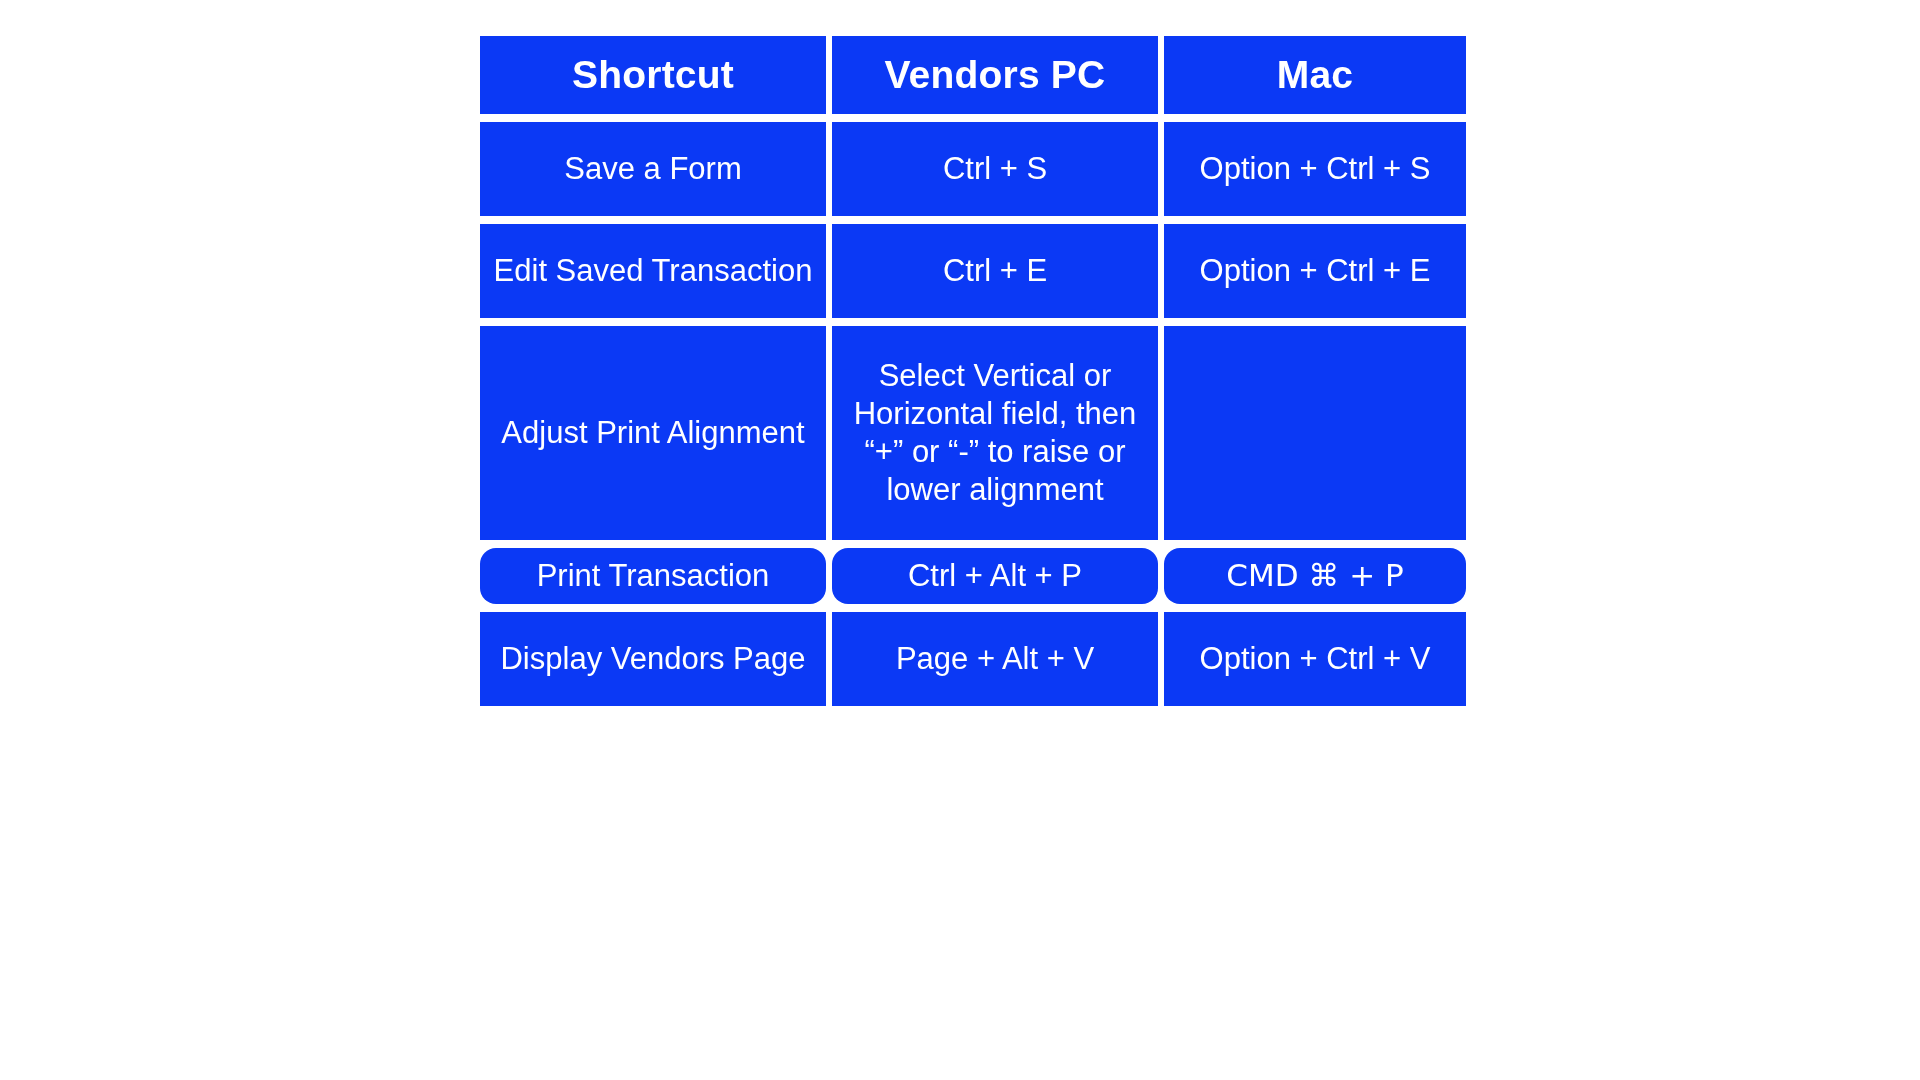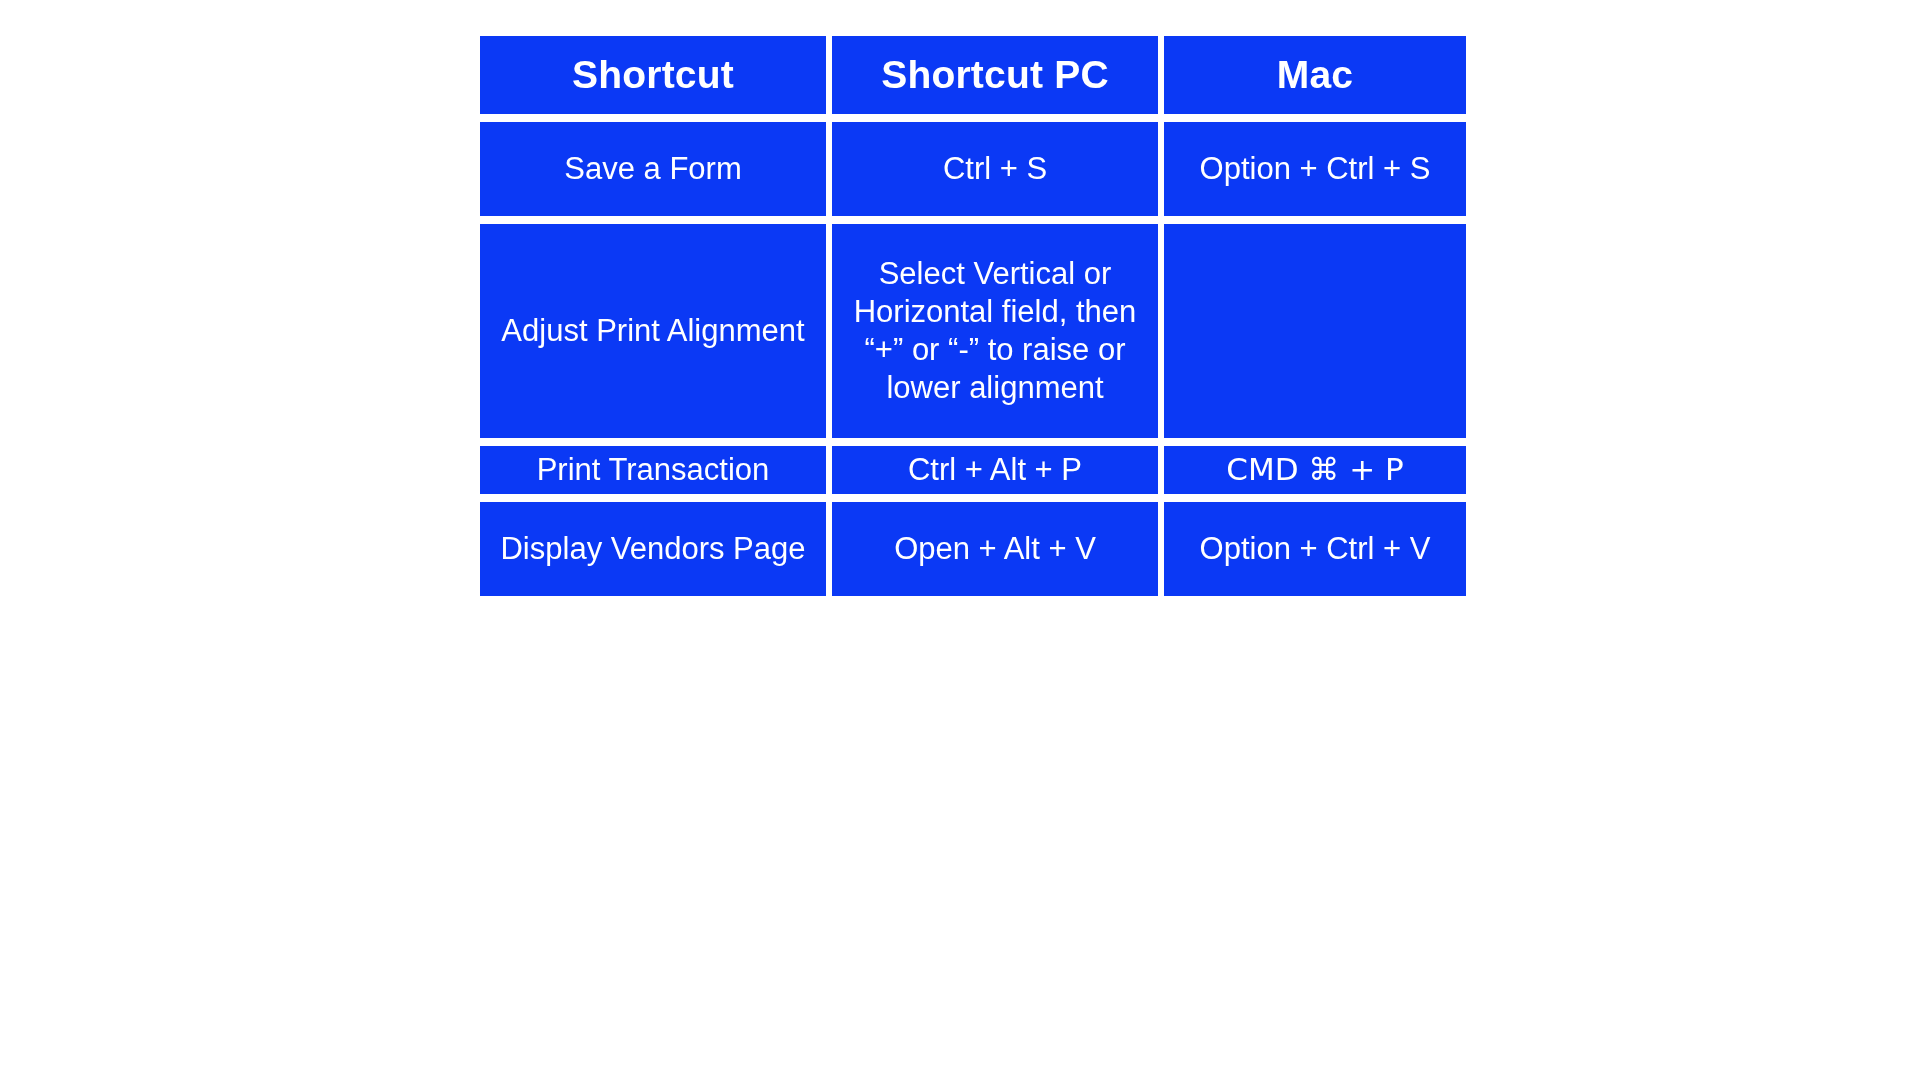--- a/index.html
+++ b/index.html
@@ -49,68 +49,73 @@
     font-weight: bold;
     letter-spacing: 0.2px;
   }
 
   tbody td {
     font-size: 31px;
     font-weight: normal;
   }
 
   tr.r-two td { height: 94px; }
-  tr.r-one  td { height: 48px; }
+  tr.r-one  td { height: 56px; border-radius: 16px; }
   tr.r-tall td { height: 214px; }
 
   td.empty-cell { font-size: 0; }
 
   .cmd-glyph { font-family: "DejaVu Sans", sans-serif; }
 </style>
 </head>
 <body>
 
 <div id="table-wrap">
   <table class="shortcut-table">
     <colgroup>
       <col class="c1">
       <col class="c2">
       <col class="c3">
     </colgroup>
     <thead>
       <tr>
         <th>Shortcut</th>
-        <th>Shortcut PC</th>
+        <th>Vendors PC</th>
         <th>Mac</th>
       </tr>
     </thead>
     <tbody>
 
       <tr class="r-two">
         <td>Save a Form</td>
         <td>Ctrl + S</td>
         <td>Option + Ctrl + S</td>
       </tr>
 
+      <tr class="r-two">
+        <td>Edit Saved Transaction</td>
+        <td>Ctrl + E</td>
+        <td>Option + Ctrl + E</td>
+      </tr>
 
       <tr class="r-tall">
         <td>Adjust Print Alignment</td>
         <td>Select Vertical or Horizontal field, then “+” or “-” to raise or lower alignment</td>
         <td class="empty-cell"></td>
       </tr>
 
       <tr class="r-one">
         <td>Print Transaction</td>
         <td>Ctrl + Alt + P</td>
         <td class="cmd-glyph">CMD ⌘ + P</td>
       </tr>
 
 
 
       <tr class="r-two">
         <td>Display Vendors Page</td>
-        <td>Open + Alt + V</td>
+        <td>Page + Alt + V</td>
         <td>Option + Ctrl + V</td>
       </tr>
 
     </tbody>
   </table>
 </div>
 
 </body></html>

